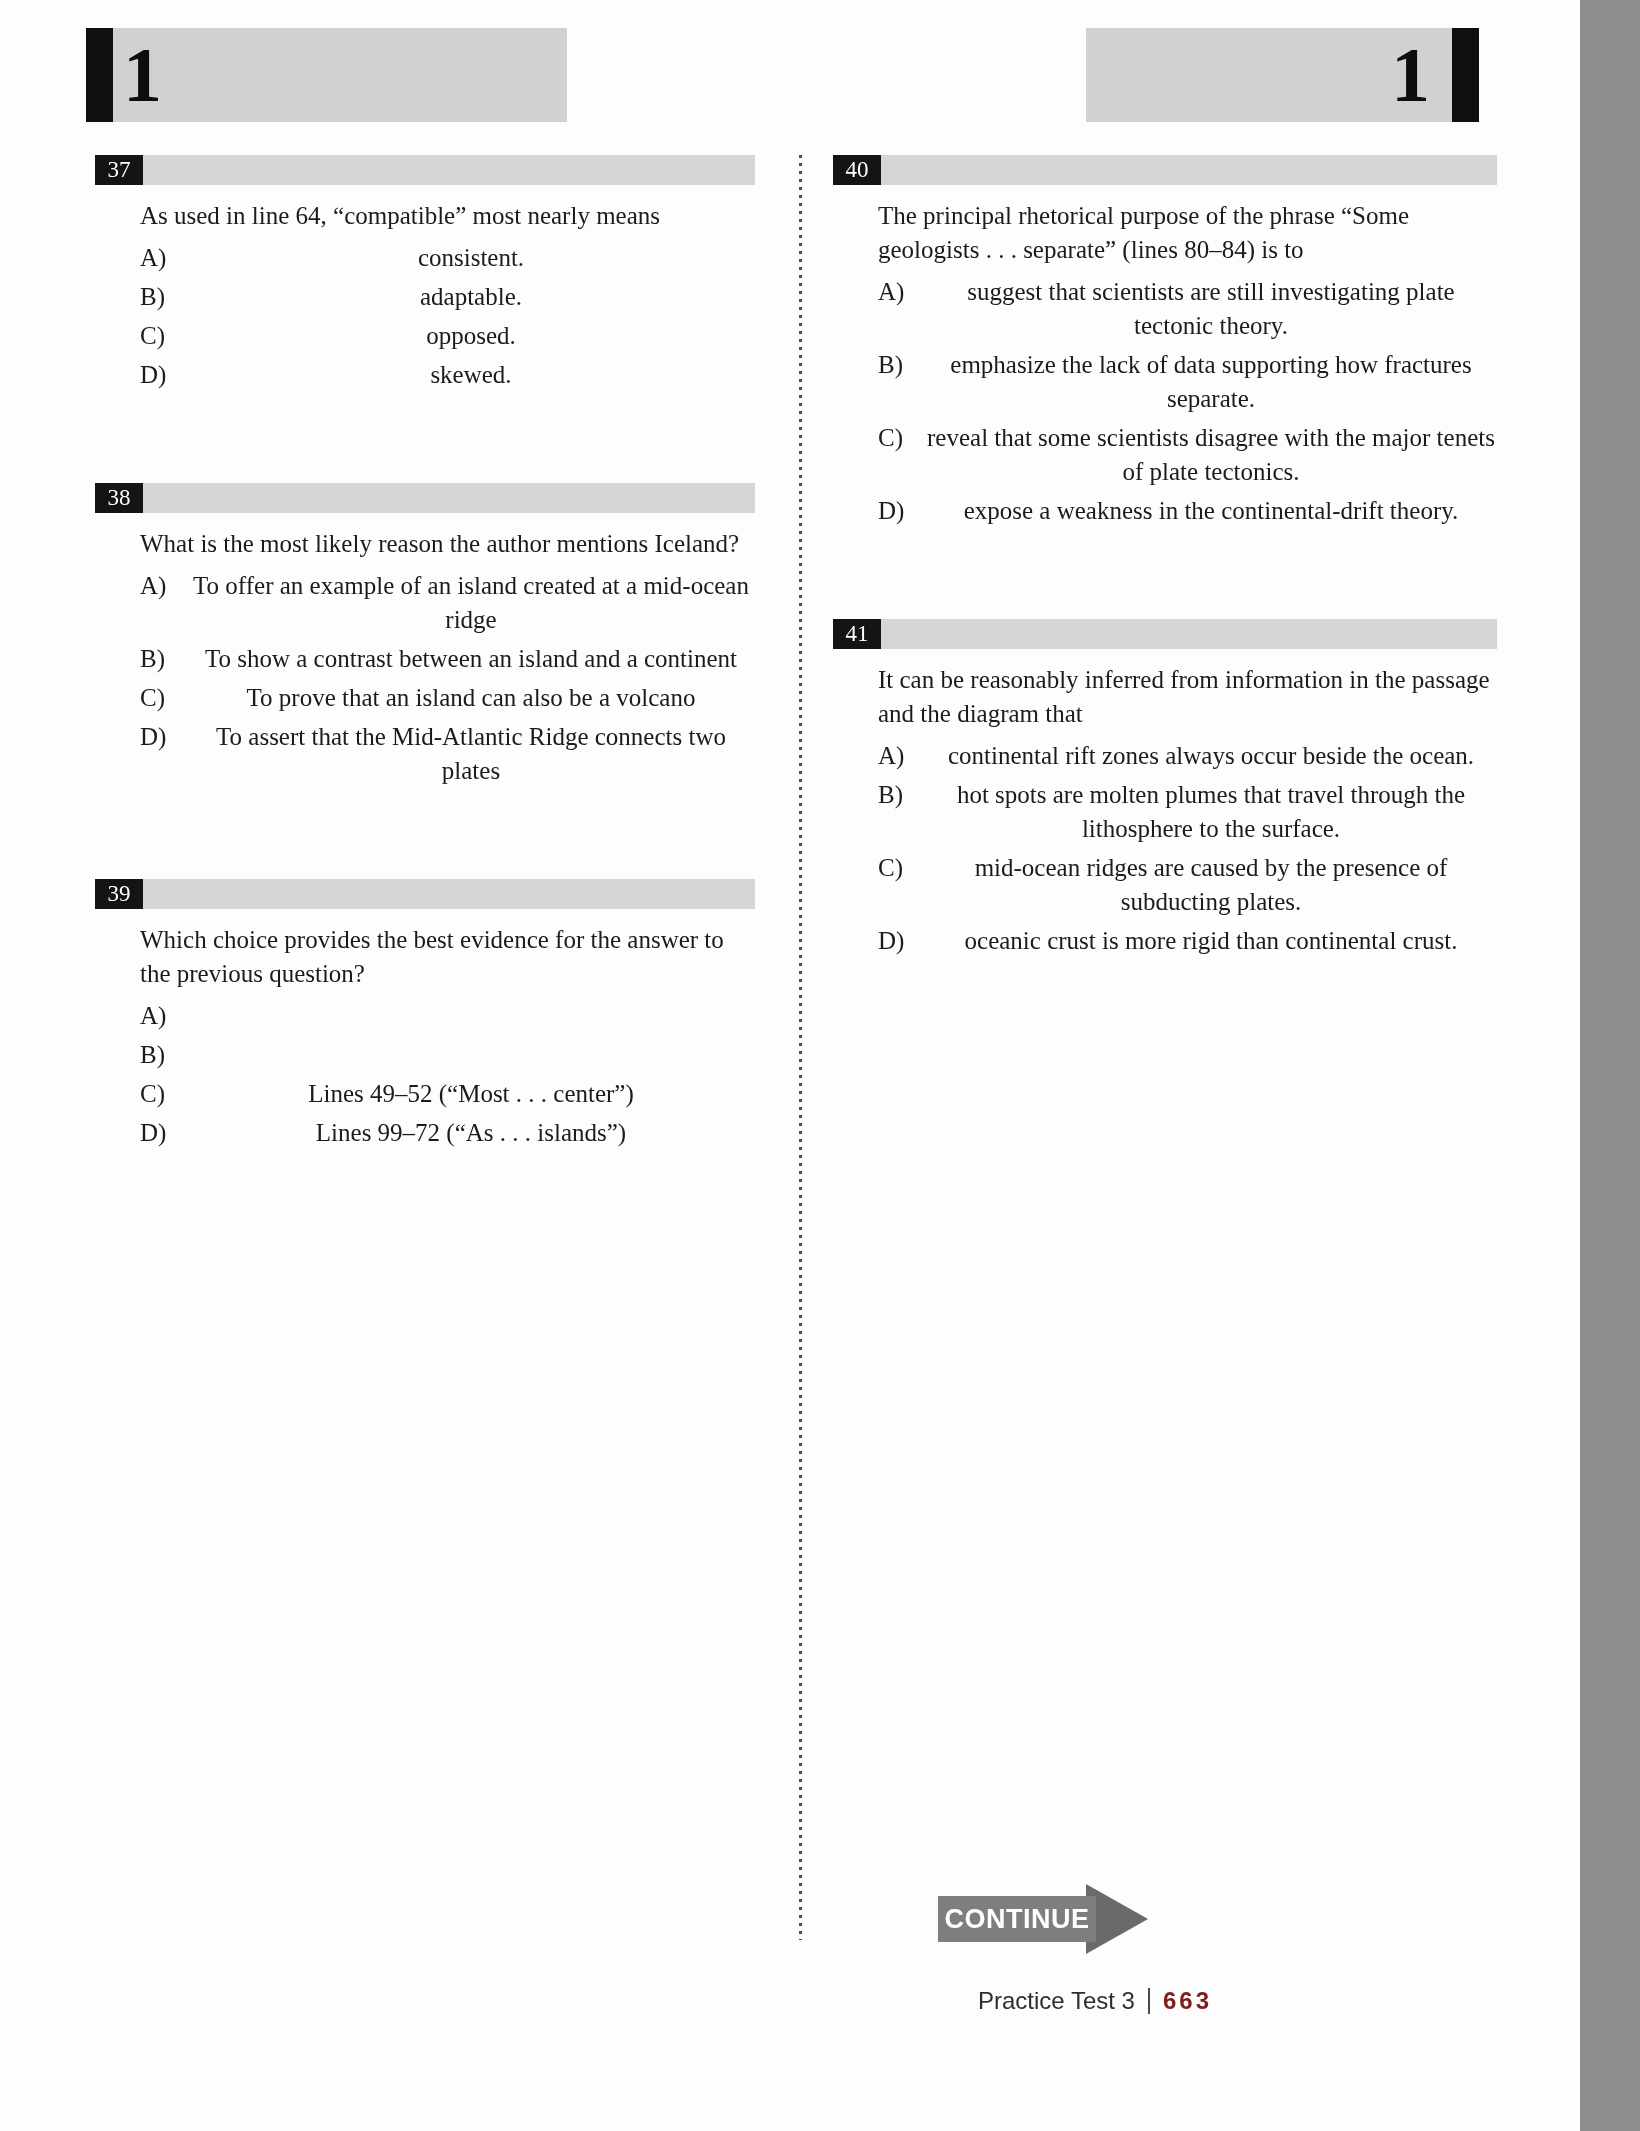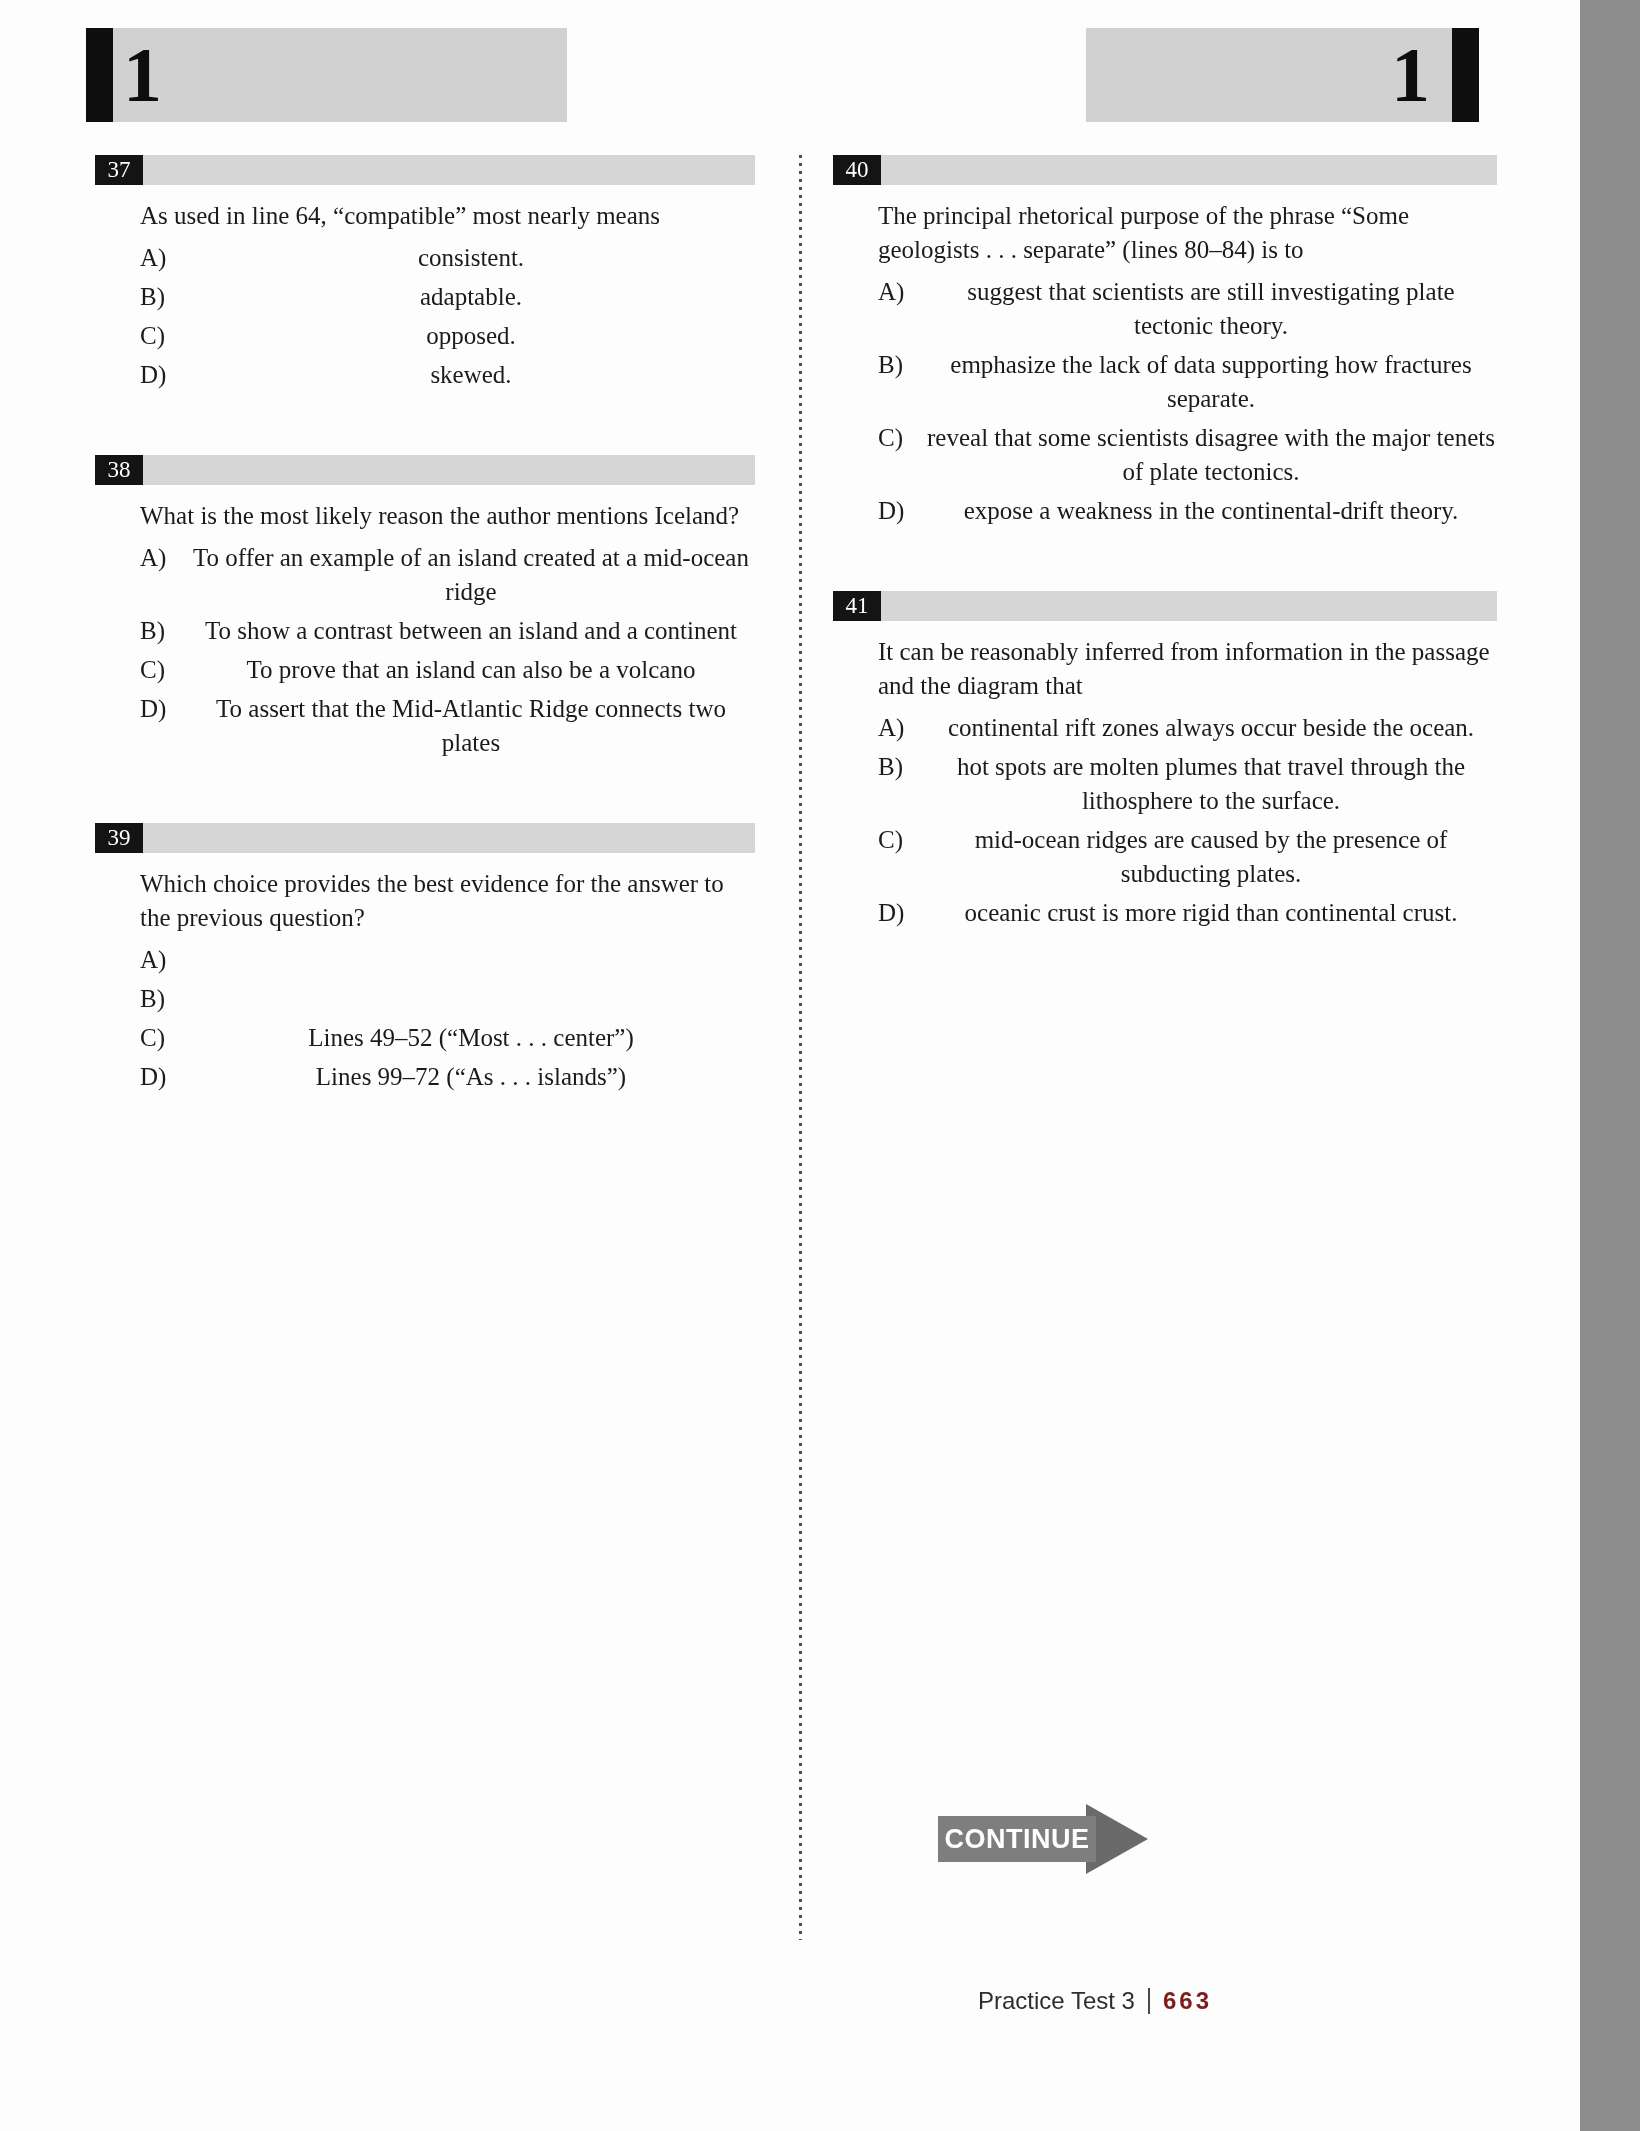--- a/index.html
+++ b/index.html
@@ -33,21 +33,21 @@
   .section-num {
     font-size:78px; font-weight:700; color:#0d0d0d; line-height:94px;
     font-family:"Liberation Serif", serif;
   }
 
   
   .columns {
     position:absolute; left:95px; top:155px; width:1402px;
     display:flex;
   }
-  .col { display:flex; flex-direction:column; }
+  .col { display:flex; flex-direction:column;gap:28px; }
   .col.left  { width:660px; margin-right:78px; }
   .col.right { width:664px; }
 
   .divider {
     position:absolute; left:799px; top:155px; width:3px; height:1785px;
     background-image:repeating-linear-gradient(to bottom, #4f4f4f 0 3px, transparent 3px 8px);
   }
 
   
   .question + .question { margin-top:58px; }
@@ -65,21 +65,21 @@
   }
   .choice {
     display:flex; padding-left:45px; margin-bottom:5px;
     font-size:25px; line-height:34px;
   }
   .letter { width:47px; flex-shrink:0; }
   .ctext  { flex:1;text-align:center; }
 
   
   .continue {
-    position:absolute; left:938px; top:1816px; width:210px; height:30px;
+    position:absolute; left:938px; top:1896px; width:210px; height:30px;
   }
   .continue-arrowhead {
     position:absolute; left:148px; top:-12px; width:62px; height:70px;
     background:#6a6a6a;
     clip-path:polygon(0 0, 100% 50%, 0 100%);
     z-index:0;
   }
   .continue-rect {
     position:absolute; left:0; top:0; width:158px; height:46px;
     background:#7e7e7e; z-index:1;

